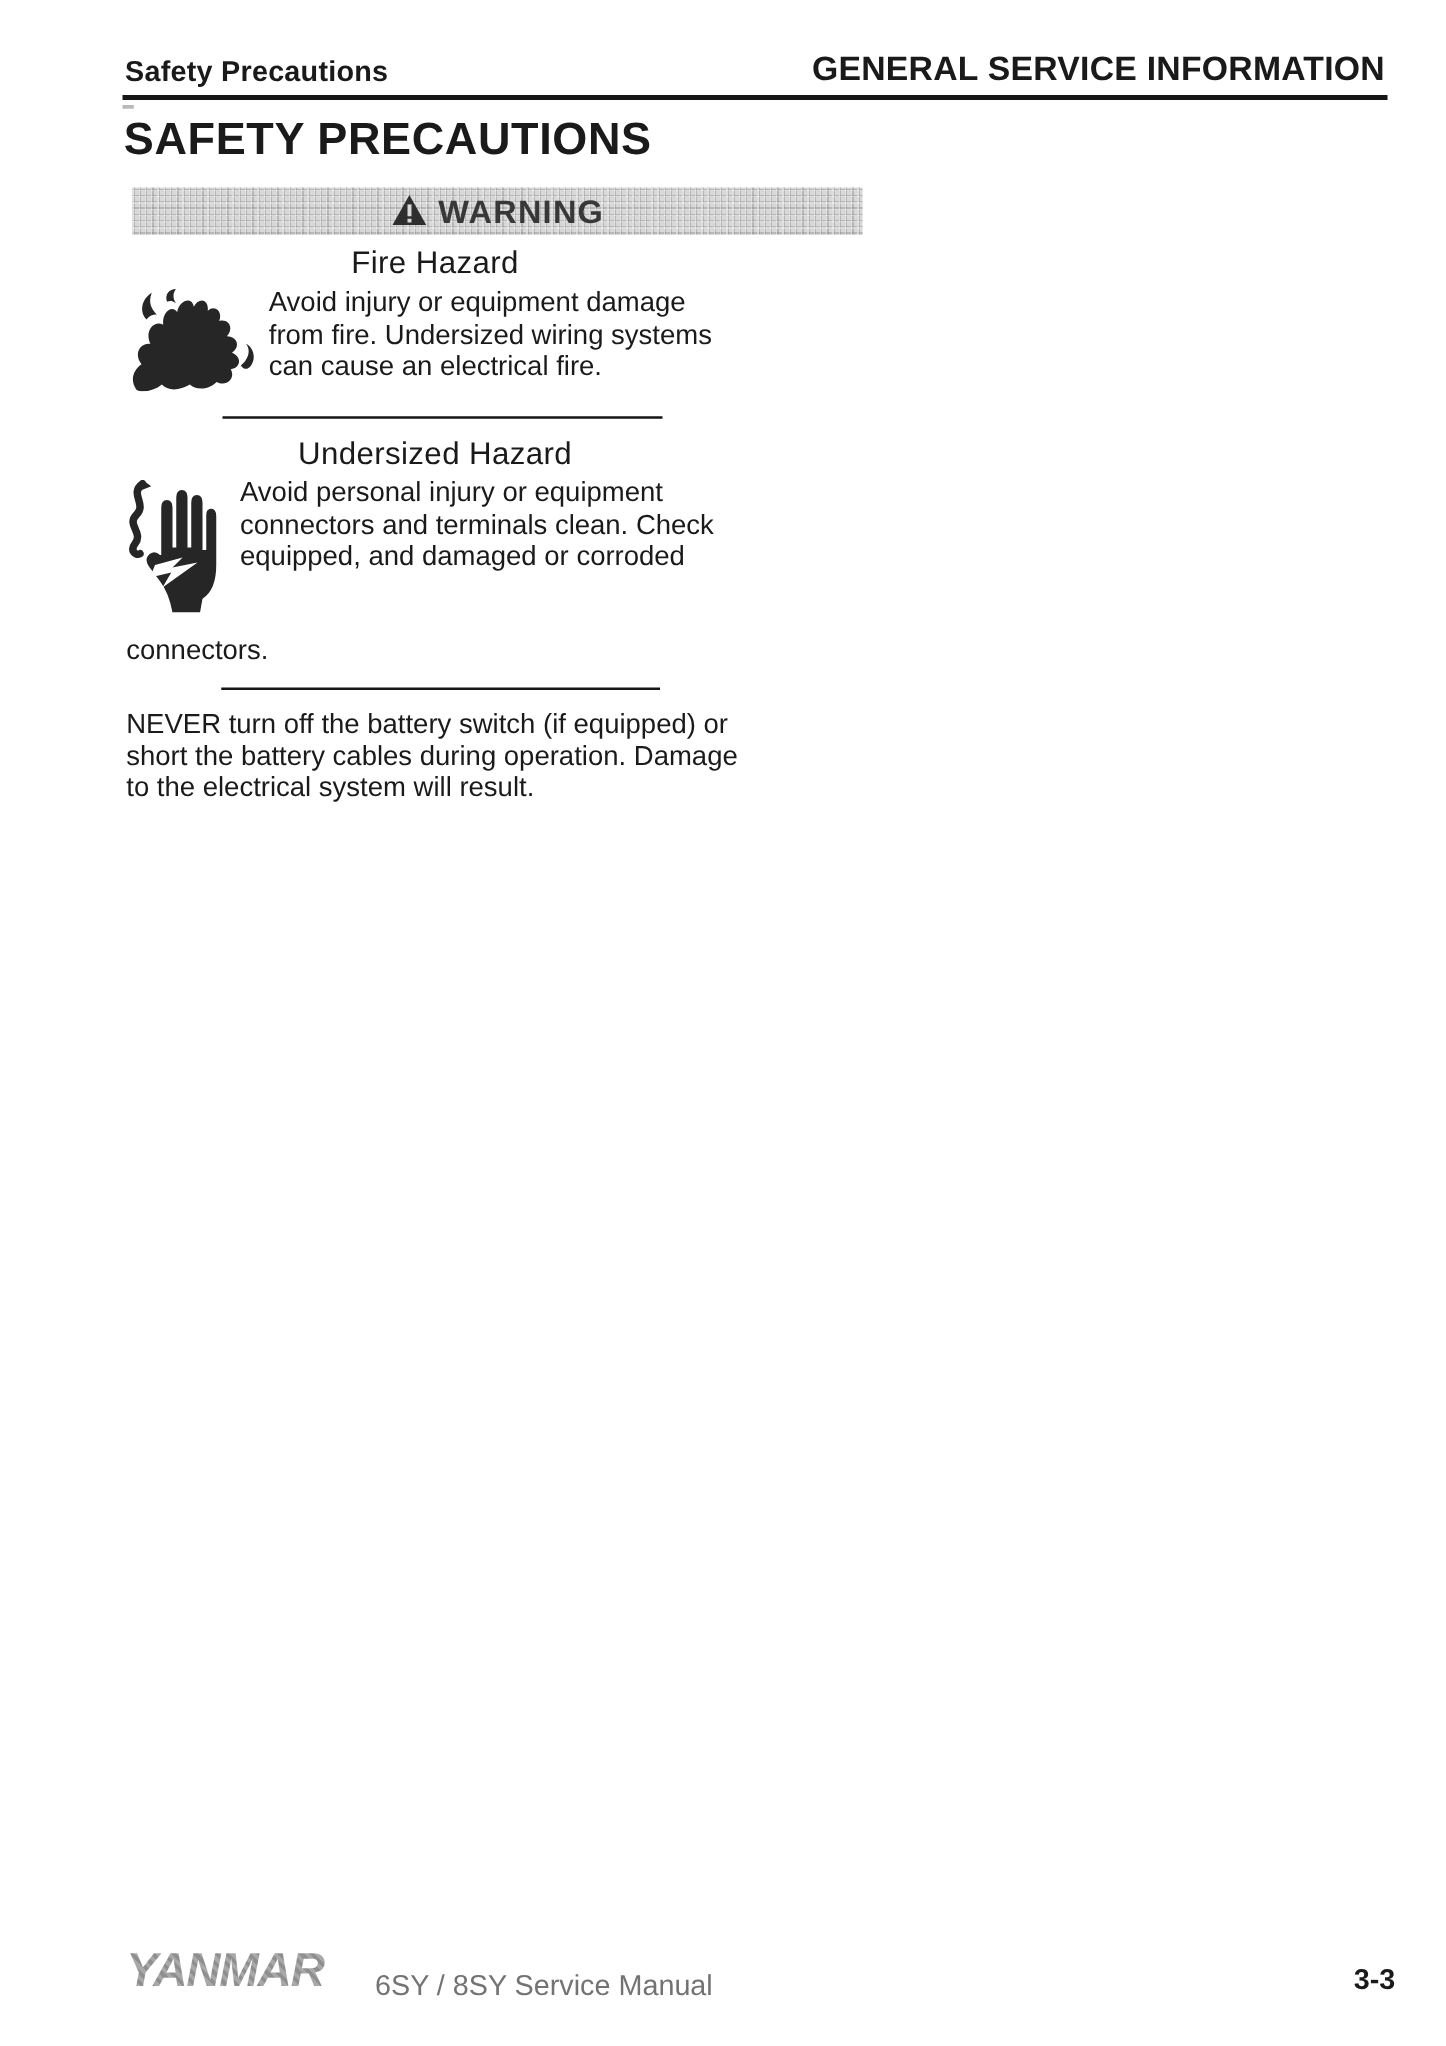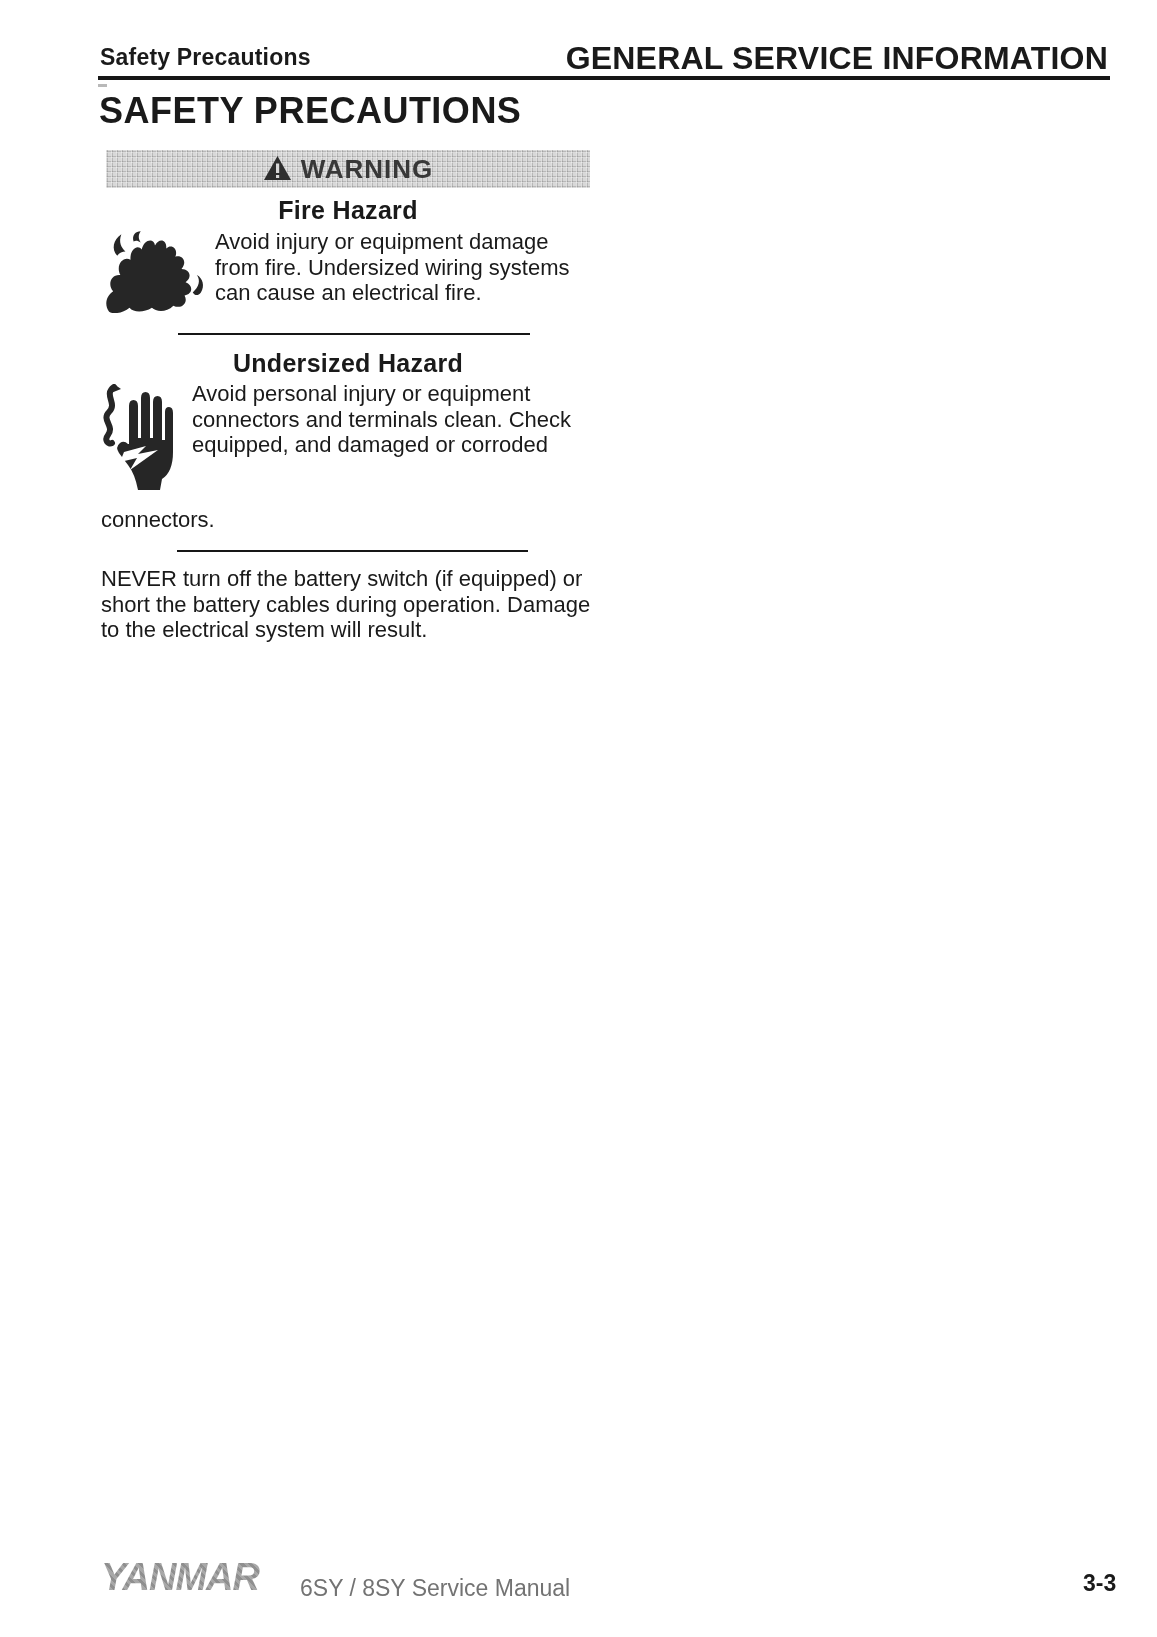--- a/index.html
+++ b/index.html
@@ -12,53 +12,53 @@
     color:#1a1a1a;
     overflow:hidden;
   }
   
   .hdr-left{
     position:absolute;left:100px;top:44px;
     font-size:23px;font-weight:bold;letter-spacing:.2px;
   }
   .hdr-right{
     position:absolute;right:49px;top:40px;
-    font-size:32px;font-weight:bold;letter-spacing:.2px;
+    font-size:27px;font-weight:bold;letter-spacing:.2px;
   }
   .hdr-rule{
     position:absolute;left:98px;top:76px;width:1012px;height:4px;
     background:#161616;
   }
   .scan-artifact{
     position:absolute;left:98px;top:84px;width:9px;height:3px;background:#b9b9b9;
   }
   
   .page-title{
     position:absolute;left:99px;top:90px;margin:0;
     font-size:36px;font-weight:bold;letter-spacing:.5px;
   }
   
   .warning-banner{
-    position:absolute;left:106px;top:150px;width:484px;height:38px;
+    position:absolute;left:106px;top:150px;width:584px;height:38px;
     background-color:#d8d8d8;
     background-image:
       repeating-linear-gradient(90deg, rgba(255,255,255,.55) 0 1px, rgba(0,0,0,0) 1px 5px),
       repeating-linear-gradient(0deg, rgba(255,255,255,.5) 0 1px, rgba(0,0,0,0) 1px 5px),
       repeating-linear-gradient(90deg, rgba(110,110,110,.30) 0 2px, rgba(0,0,0,0) 2px 5px),
       repeating-linear-gradient(0deg, rgba(110,110,110,.30) 0 2px, rgba(0,0,0,0) 2px 5px);
     display:flex;align-items:center;justify-content:center;
   }
   .warn-icon{display:inline-block;width:29px;height:26px;margin-right:9px;margin-top:-2px;}
   .warn-text{
     font-size:26px;font-weight:bold;color:#383838;letter-spacing:1px;
   }
   
   .section-heading{
     position:absolute;left:106px;width:484px;text-align:center;
-    font-size:25px;font-weight:bold;letter-spacing:.3px;
+    font-size:25px;font-weight:normal;letter-spacing:.3px;
   }
   .heading-fire{top:196px;}
   .heading-elec{top:349px;}
   
   .body-line{font-size:22px;line-height:25.5px;white-space:nowrap;}
   .fire-text{position:absolute;left:215px;top:229px;}
   .elec-text{position:absolute;left:192px;top:381px;}
   .elec-overflow{position:absolute;left:101px;top:507px;}
   .note-text{position:absolute;left:101px;top:566px;}
   

